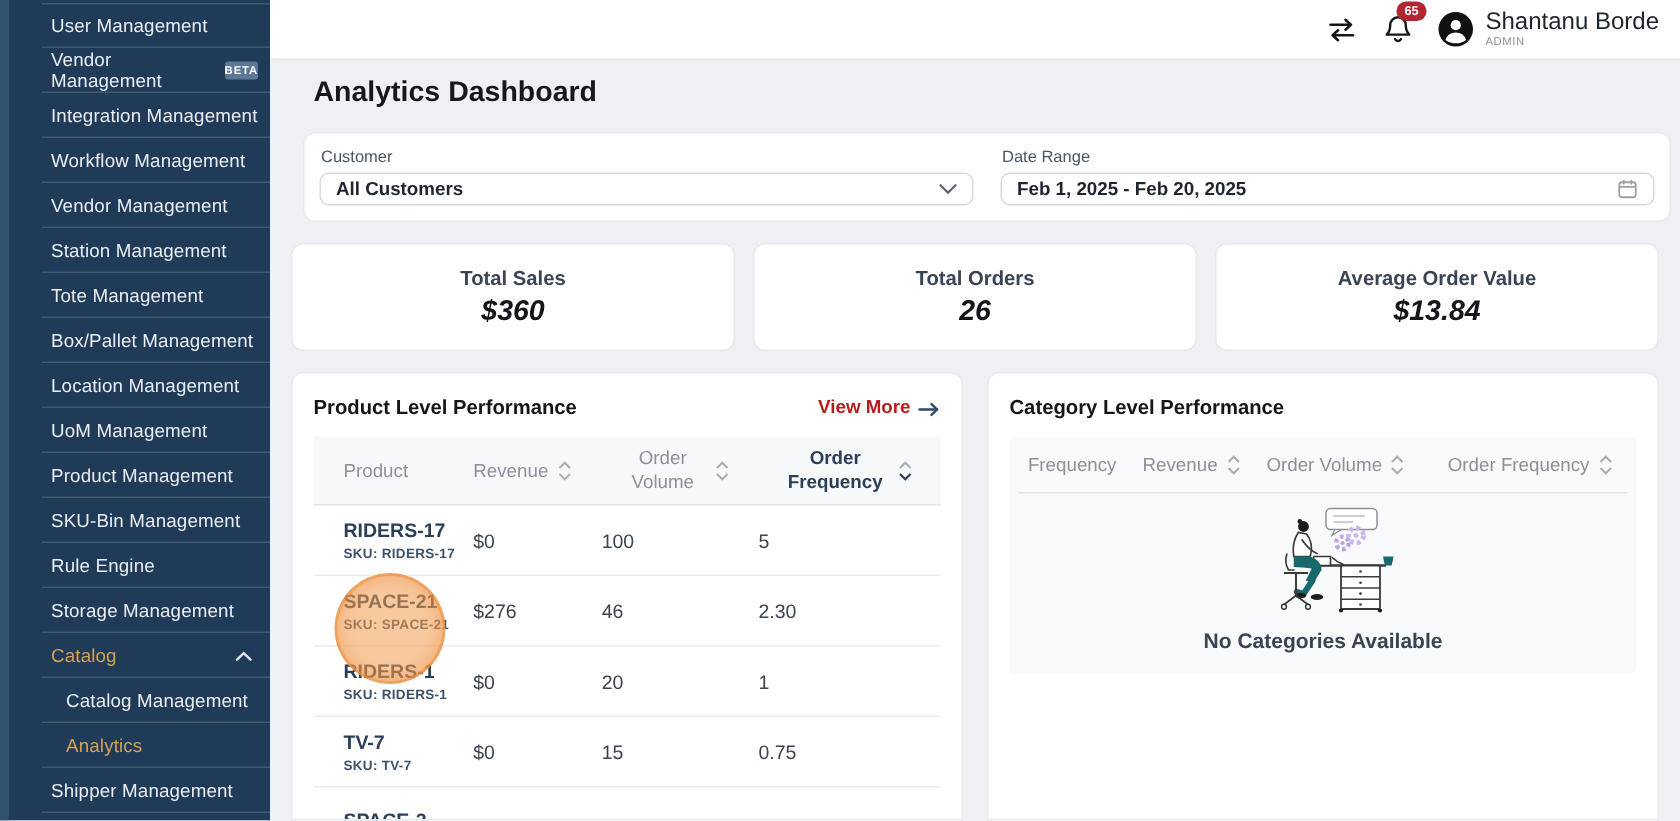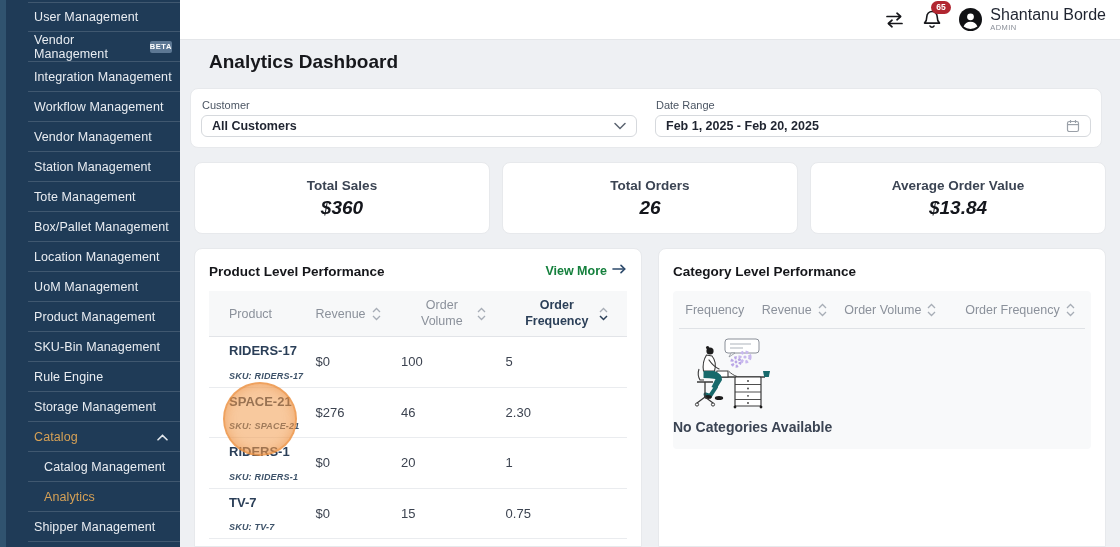--- a/index.html
+++ b/index.html
@@ -28,68 +28,68 @@
   .notif-badge { position:absolute; top:-8px; left:9px; background:#b12631; color:#fff; font-size:8.5px;
                  font-weight:bold; border-radius:9px; padding:2px 5px; line-height:1; }
   .user-chip { display:flex; align-items:center; gap:7px; cursor:pointer; }
   .user-meta { display:flex; flex-direction:column; line-height:1.15; }
   .user-name { font-size:16px; color:#1f2430; }
   .user-role { font-size:7.5px; color:#8a8f98; letter-spacing:.4px; }
 
   
   .page-title { position:absolute; left:209px; top:51px; font-size:19px; font-weight:bold; color:#17181c; }
 
-  .filter-card { position:absolute; left:190px; top:88px; width:912px; height:60px; background:#fff;
+  .filter-card { position:absolute; left:202px; top:88px; width:912px; height:60px; background:#fff;
                  border:1px solid #e7e9ec; border-radius:8px; display:flex; gap:18px; padding:10px 10px; }
   .filter-field { flex:1; display:flex; flex-direction:column; }
   .filter-label { font-size:11px; color:#4b5563; margin-bottom:4px; margin-left:1px; }
   .filter-control { height:26px; border:1px solid #d6d9dd; border-radius:6px; background:#fff;
                     display:flex; align-items:center; justify-content:space-between; padding:0 10px;
                     font-size:12.5px; font-weight:600; color:#1f2430; cursor:pointer; }
 
   .kpi-row { position:absolute; left:194px; top:162px; width:912px; display:flex; gap:12px; }
   .kpi-card { flex:1; height:72px; background:#fff; border:1px solid #e7e9ec; border-radius:8px;
               display:flex; flex-direction:column; align-items:center; justify-content:center; gap:4px; }
   .kpi-label { font-size:13.5px; font-weight:600; color:#3b4453; }
   .kpi-value { font-size:19px; font-weight:bold; color:#14161c;font-style:italic; }
 
   
   .panel { position:absolute; top:248px; height:299px; background:#fff; border:1px solid #e7e9ec;
            border-radius:8px 8px 0 0; padding:12px 14px; overflow:hidden; }
   .panel-product { left:194px; width:448px; }
   .panel-category { left:658px; width:448px; }
   .panel-head { display:flex; align-items:center; justify-content:space-between; height:20px; }
   .panel-title { font-size:13.5px; font-weight:bold; color:#15161a; }
-  .view-more { display:flex; align-items:flex-start; gap:5px; font-size:12.5px; font-weight:bold; color:#15803d; cursor:pointer; }
+  .view-more { display:flex; align-items:flex-end; gap:5px; font-size:12.5px; font-weight:bold; color:#b91c1c; cursor:pointer; }
 
   
   .ptable { margin-top:10px; }
   .pt-header { display:flex; align-items:center; background:#f7f8f9; border-bottom:1px solid #e2e4e8;
                min-height:46px; padding:4px 0; }
   .pt-h { font-size:12.5px; color:#8b919b; display:flex; align-items:center; gap:6px; }
   .col-product { width:25%; padding-left:20px; }
   .col-rev { width:20%; padding-left:2px; }
   .col-vol { width:25%; }
   .col-freq { width:30%; }
   .pt-h.center { justify-content:center; text-align:center; }
   .pt-h .wrap2 { display:inline-block; width:58px; line-height:1.25; }
   .pt-h.active { color:#2b3f58; font-weight:bold; }
   .pt-row { display:flex; align-items:center; min-height:47px; border-bottom:1px solid #eaecef; padding:6px 0; }
   .p-name { font-size:13px; font-weight:bold; color:#2b3f58; line-height:1.2; }
-  .p-sku { font-size:9px; font-weight:bold; color:#3d5269; letter-spacing:.2px; margin-top:12px;font-style:italic; }
+  .p-sku { font-size:9px; font-weight:bold; color:#3d5269; letter-spacing:.2px; margin-top:2px; }
   .p-val { font-size:13px; color:#3c4350; }
   .col-vol.p-val, .col-freq.p-val { padding-left:4px; }
 
   
   .ctable { margin-top:10px; background:#f8f9fa; border-radius:4px; height:158px; position:relative; }
   .ct-header { display:flex; align-items:center; height:38px; position:relative; }
   .ct-header::after { content:""; position:absolute; bottom:0; left:6px; right:6px; height:1px; background:#dfe2e6; }
   .ct-h { font-size:12.5px; color:#8b919b; display:flex; align-items:center; justify-content:center; gap:6px; }
   .cc1 { width:20%; } .cc2 { width:18%; } .cc3 { width:28%; } .cc4 { width:34%; }
-  .empty-state { display:flex; flex-direction:column; padding-top:8px; }
+  .empty-state { display:flex; flex-direction:column; align-items:center; padding-top:8px; }
   .empty-text { margin-top:8px; font-size:14px; font-weight:bold; color:#3b4453; }
 
   
   .click-indicator { position:absolute; left:223px; top:382px; width:74px; height:74px; border-radius:50%;
                      background:rgba(243,157,78,.55); border:2px solid rgba(235,142,62,.65);
                      box-shadow:inset 0 0 12px rgba(228,128,48,.45); z-index:60; pointer-events:none; }
 </style>
 </head>
 <body>
 

